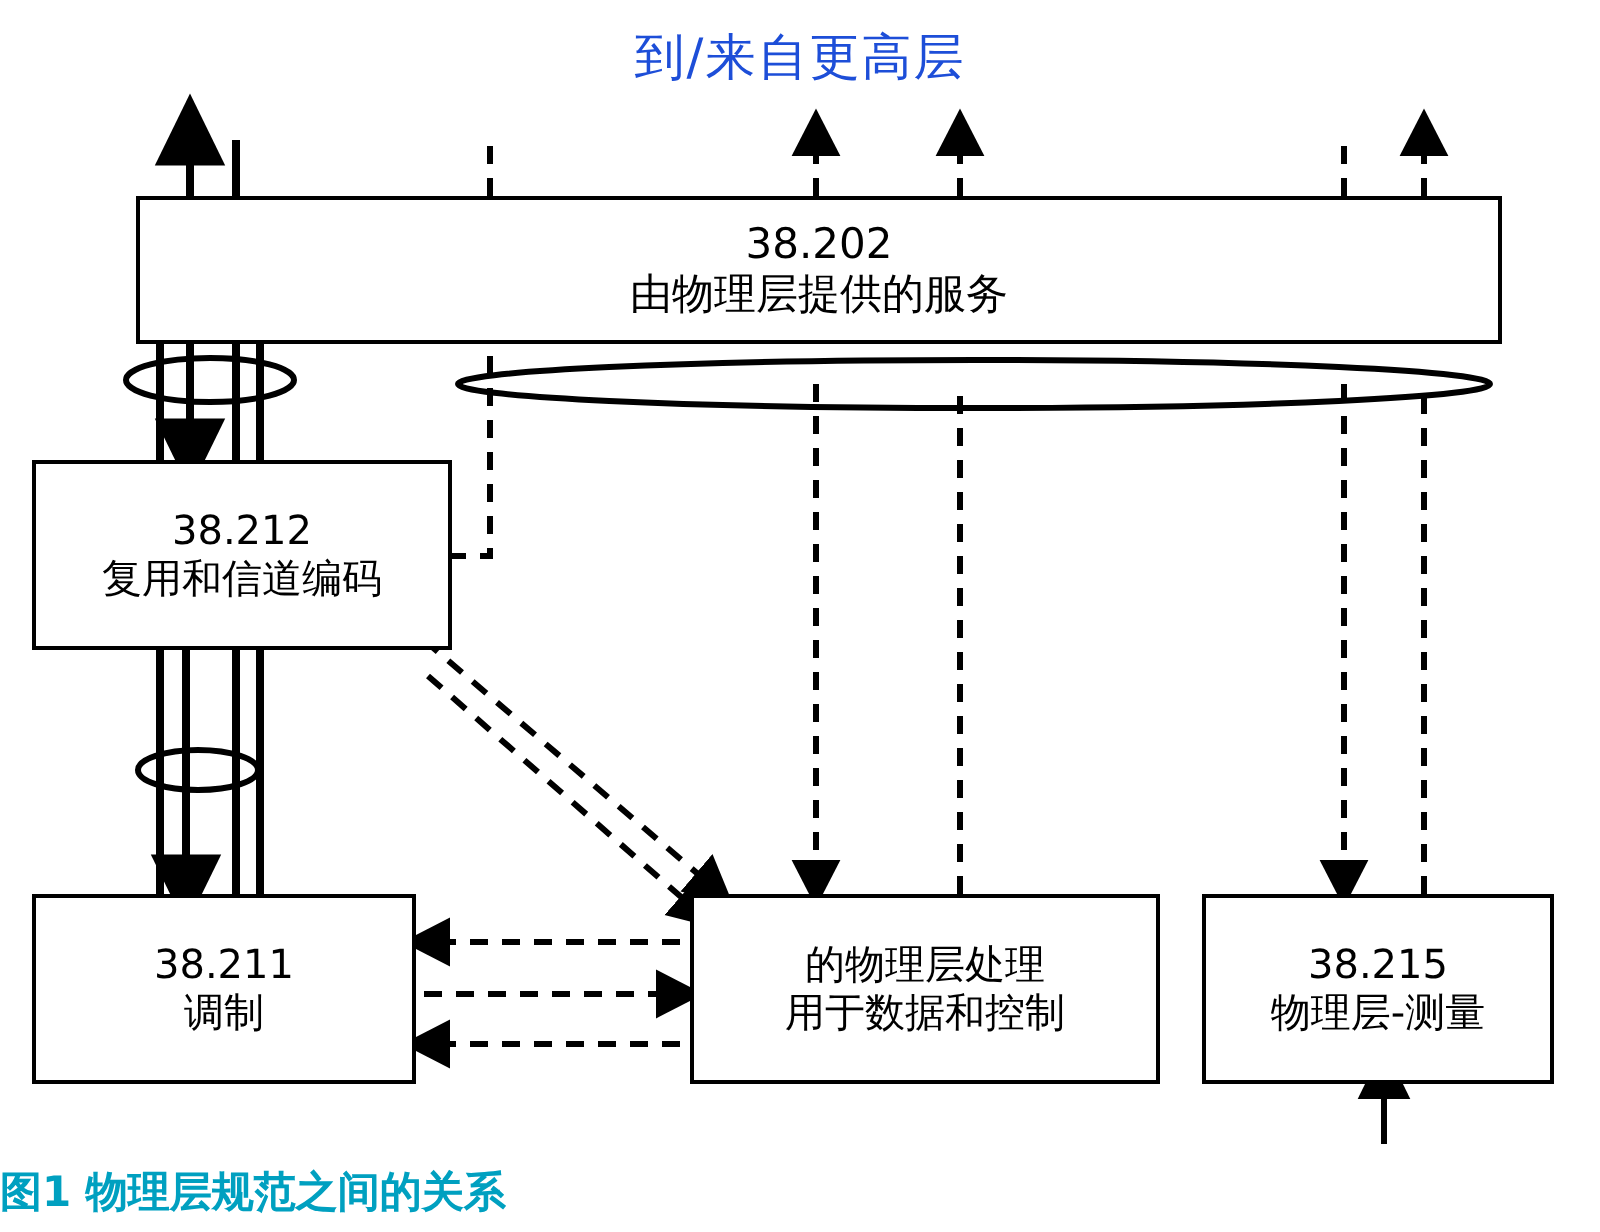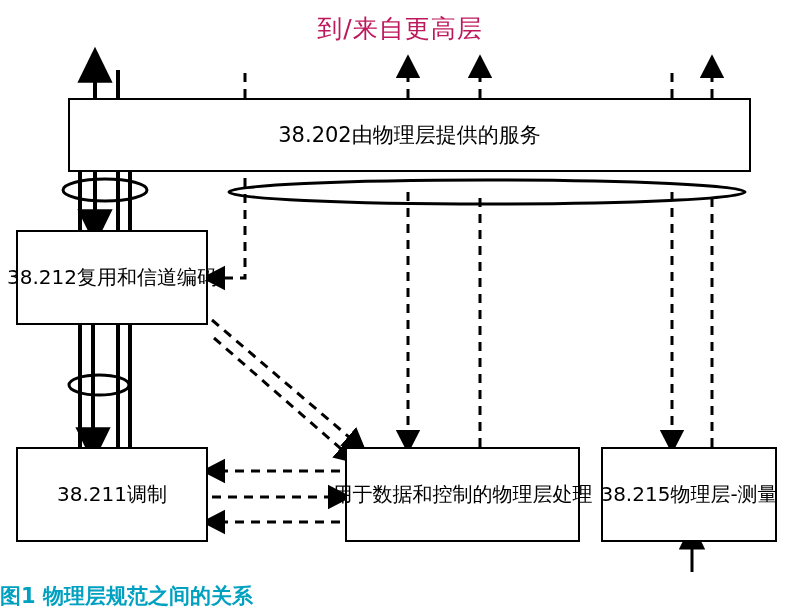--- a/index.html
+++ b/index.html
@@ -24,61 +24,61 @@
     width: 800px;
     height: 616px;
   }
   .title-text {
     position: absolute;
     left: 0;
     top: 12px;
     width: 800px;
     text-align: center;
     font-size: 25px;
-    color: #be185d;
+    color: #1d4ed8;
     letter-spacing: 1px;
   }
   .caption-text {
     position: absolute;
     left: 0;
     bottom: 6px;
     width: 800px;
     text-align: left;
     font-size: 21px;
     color: #00a0c0;
     font-weight: bold;
   }
   .node {
     position: absolute;
     border: 2px solid #000000;
     background: #ffffff;
     box-sizing: border-box;
     display: flex;
-    flex-direction: row;
+    flex-direction: column;
     align-items: center;
     justify-content: center;
     color: #000000;
     line-height: 1.18;
     text-align: center;
   }
   .node .ln {
     display: block;
     white-space: nowrap;
   }
   #node-services {
     left: 68px;
     top: 98px;
     width: 683px;
     height: 74px;
     font-size: 21px;
   }
   #node-mux {
     left: 16px;
     top: 230px;
-    width: 192px;
+    width: 210px;
     height: 95px;
     font-size: 20px;
   }
   #node-phych {
     left: 16px;
     top: 447px;
     width: 192px;
     height: 95px;
     font-size: 20px;
   }
@@ -217,22 +217,22 @@
     <span class="ln">38.212</span>
     <span class="ln">复用和信道编码</span>
   </div>
 
   <div class="node" id="node-phych">
     <span class="ln">38.211</span>
     <span class="ln">调制</span>
   </div>
 
   <div class="node" id="node-proc">
+    <span class="ln">的物理层处理</span>
     <span class="ln">用于数据和控制</span>
-    <span class="ln">的物理层处理</span>
   </div>
 
   <div class="node" id="node-meas">
     <span class="ln">38.215</span>
     <span class="ln">物理层-测量</span>
   </div>
 
   <div class="caption-text">图1 物理层规范之间的关系</div>
 
 </div>

